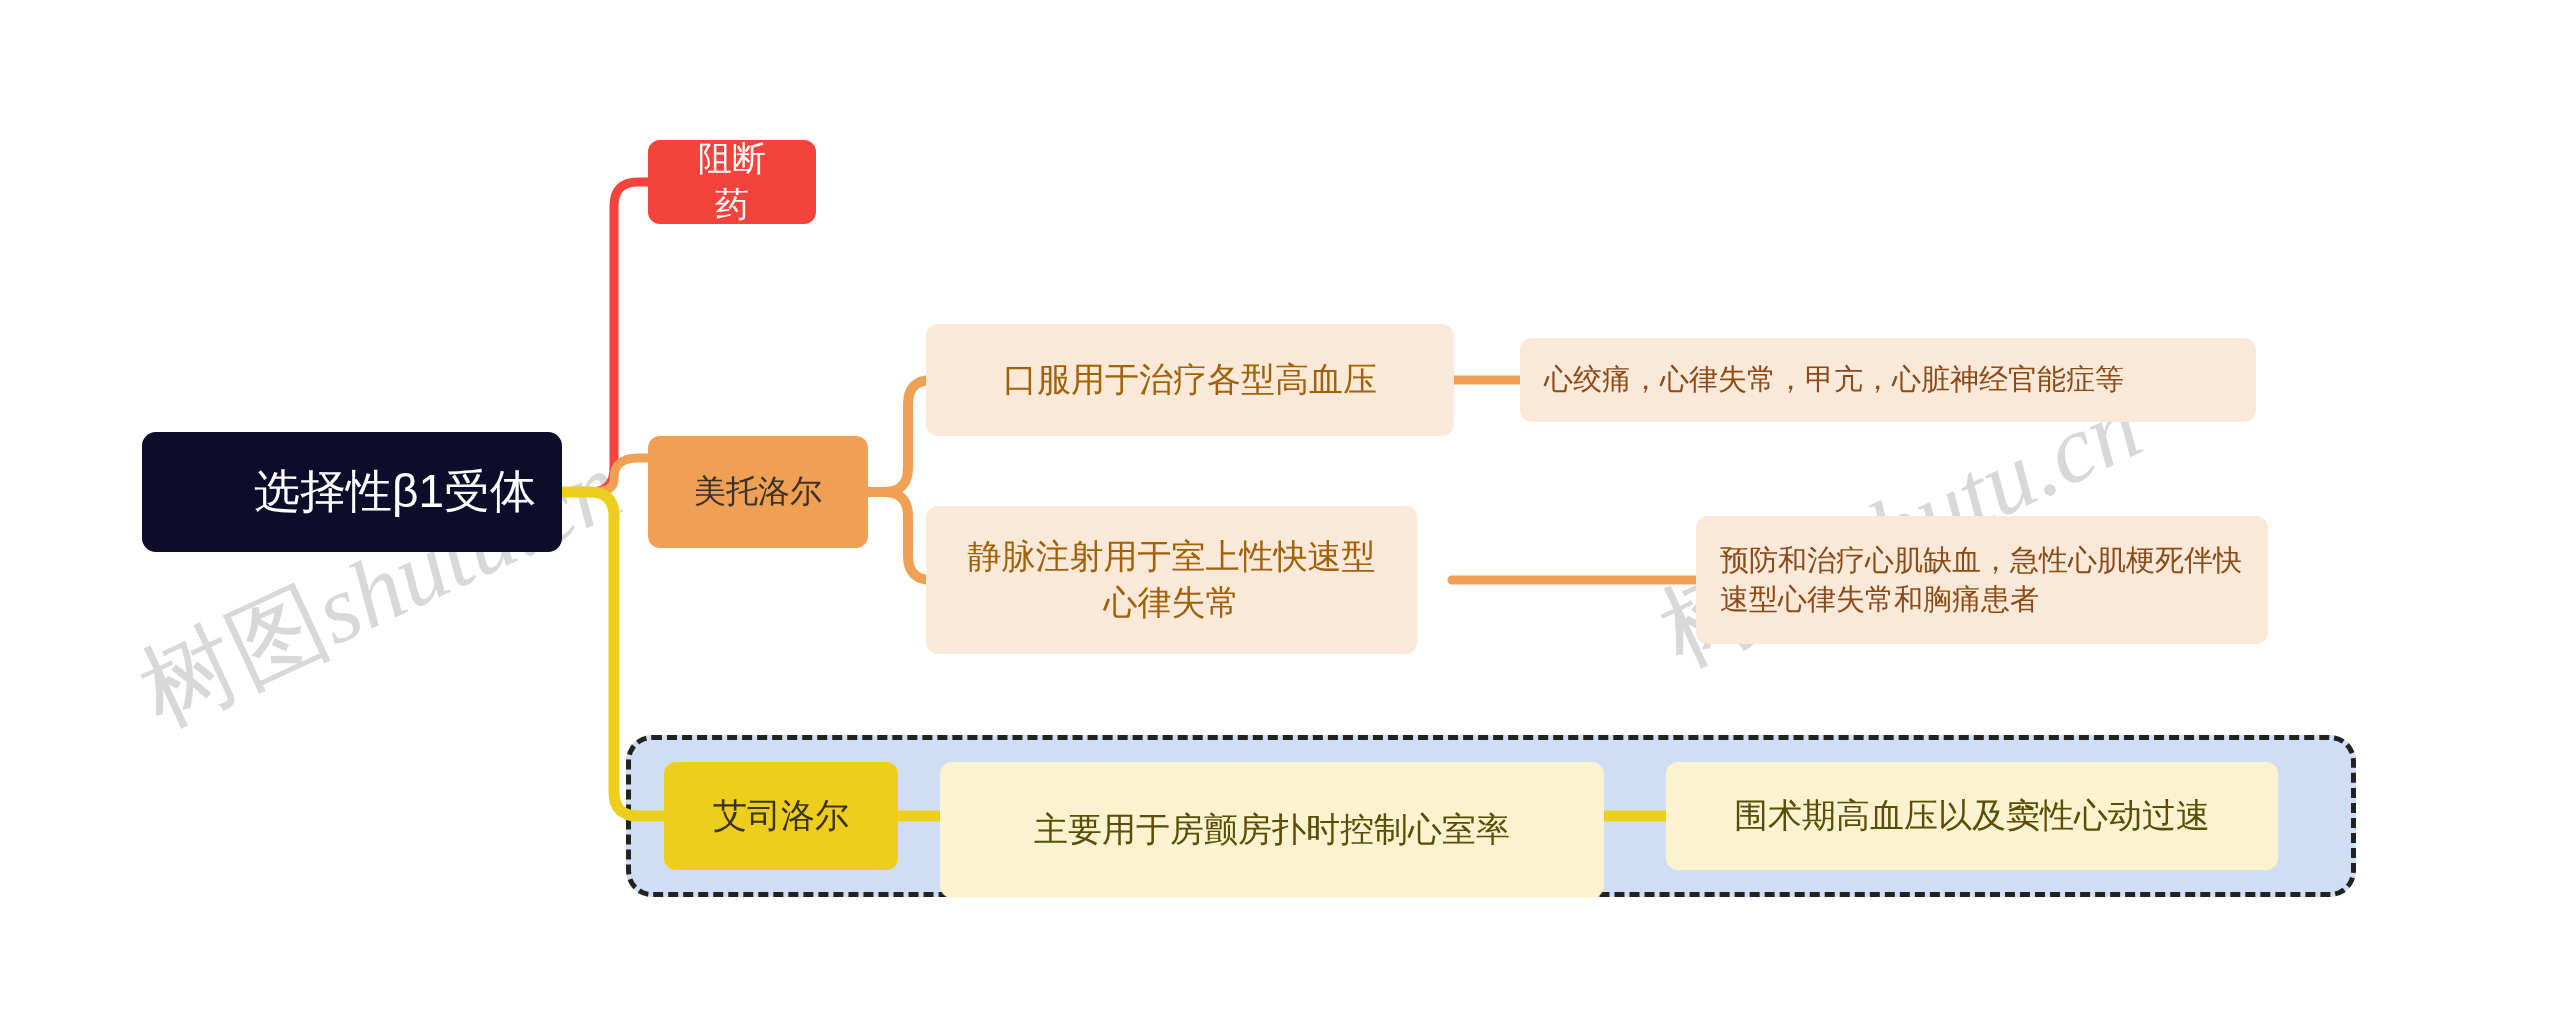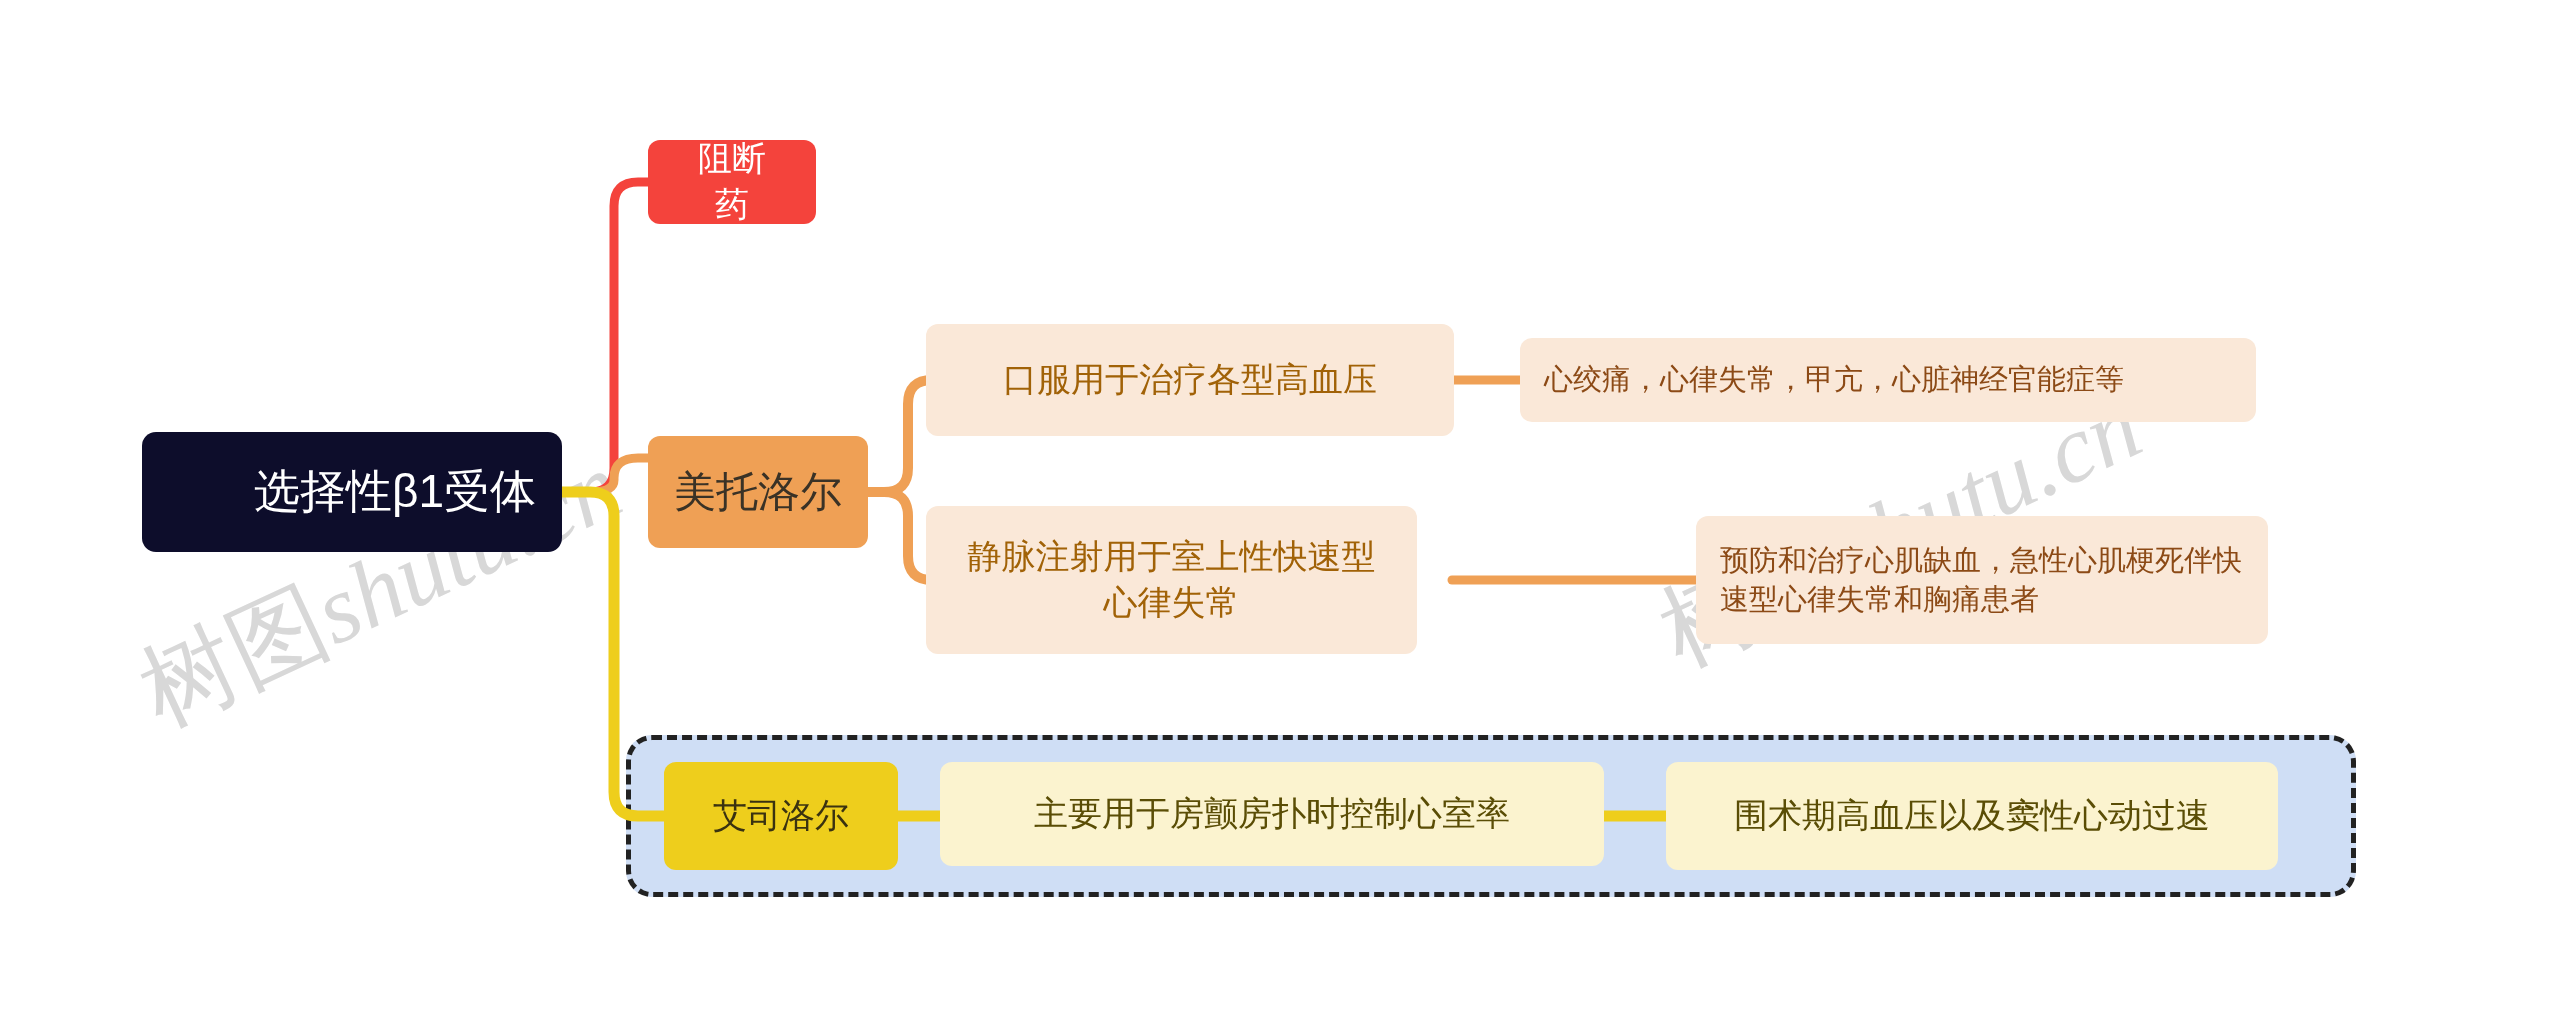--- a/index.html
+++ b/index.html
@@ -79,21 +79,21 @@
     border-radius: 12px;
     font-size: 34px;
     padding: 0 40px;
     justify-content: center;
     text-align: center;
   }
   .n-orange {
     background: #efa055;
     color: #3a3226;
     border-radius: 12px;
-    font-size: 42px;
+    font-size: 32px;
     padding: 0 22px;
     justify-content: center;
     text-align: center;
   }
   .n-gold {
     background: #eece1c;
     color: #3a3210;
     border-radius: 12px;
     font-size: 34px;
     padding: 0 37px;
@@ -201,21 +201,21 @@
   </div>
 
   <div class="node n-peach-sm" style="left:1696px; top:516px; width:572px; height:128px;">
     <span class="txt">预防和治疗心肌缺血，急性心肌梗死伴快速型心律失常和胸痛患者</span>
   </div>
 
   <div class="node n-gold" style="left:664px; top:762px; width:234px; height:108px;">
     <span class="txt">艾司洛尔</span>
   </div>
 
-  <div class="node n-cream" style="left:940px; top:762px; width:664px; height:104px;">
+  <div class="node n-cream" style="left:940px; top:762px; width:664px; height:136px;">
     <span class="txt">主要用于房颤房扑时控制心室率</span>
   </div>
 
   <div class="node n-cream" style="left:1666px; top:762px; width:612px; height:108px;">
     <span class="txt">围术期高血压以及窦性心动过速</span>
   </div>
 
 </div>
 
 </body></html>

